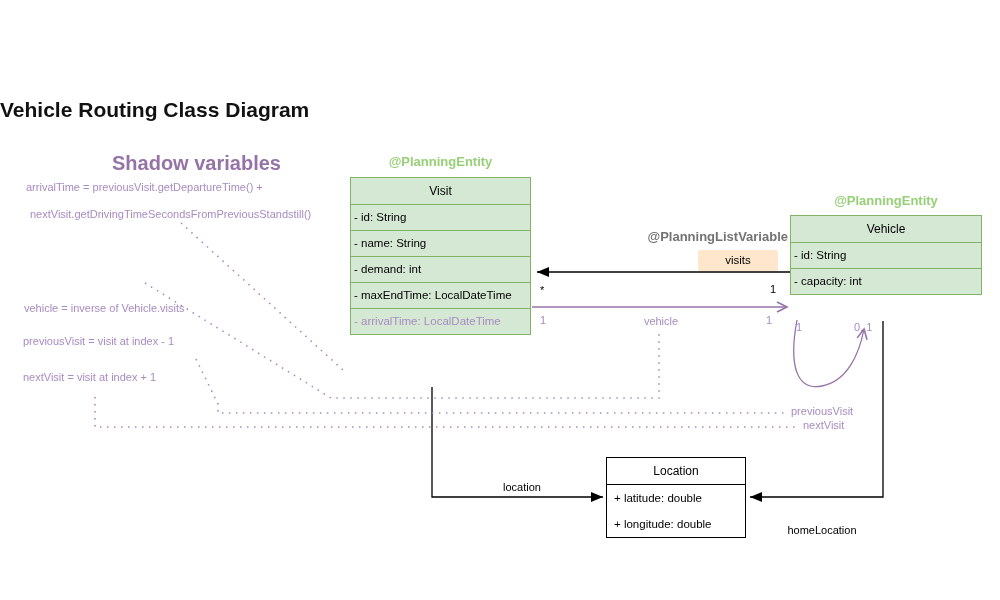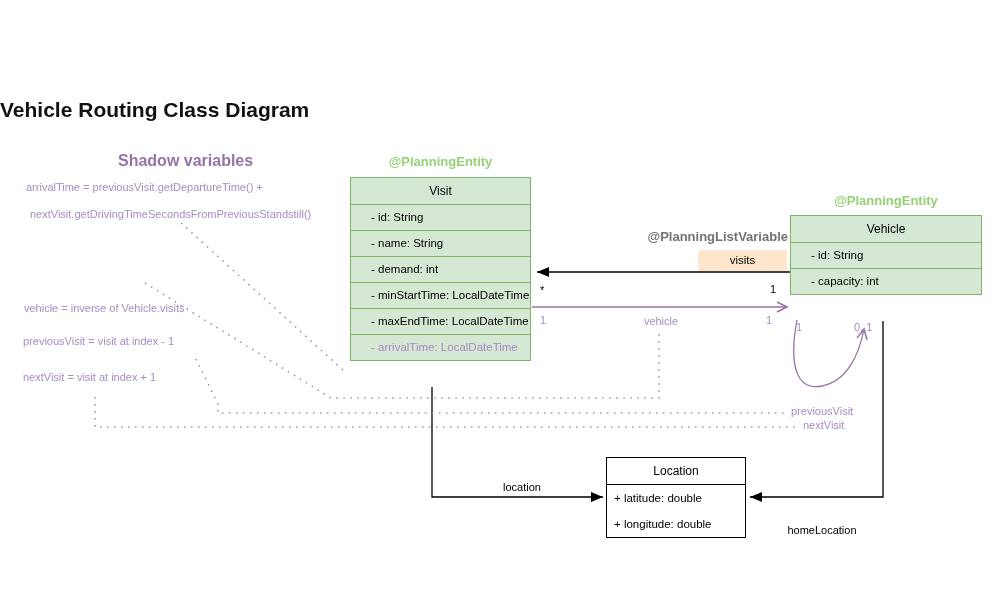--- a/index.html
+++ b/index.html
@@ -6,46 +6,46 @@
   .canvas{position:relative;width:1000px;height:600px;background:#ffffff;
           font-family:"Liberation Sans",sans-serif;overflow:hidden;}
   .abs{position:absolute;}
   .nowrap{white-space:nowrap;}
 
   
   .diagram-title{left:0;top:98px;width:1000px;text-align:left;
                  font-size:21px;font-weight:bold;color:#111;}
 
   
-  .shadow-heading{left:118px;top:152px;font-size:16px;font-weight:bold;color:#9673a6;}
+  .shadow-heading{left:112px;top:152px;font-size:20px;font-weight:bold;color:#9673a6;}
   .shadow-line{font-size:11px;color:#a88bc2;}
 
   
   .annotation{font-size:13px;font-weight:bold;text-align:center;}
   .green-ann{color:#97d077;}
   .orange-ann{color:#737373;text-align:right;}
 
   
   .uml-box{box-sizing:border-box;border:1px solid #82b366;background:#d5e8d4;font-size:11.5px;color:#000;}
   .uml-box .box-title{height:26px;line-height:26px;text-align:center;font-size:12px;}
-  .uml-box .row{box-sizing:border-box;height:26px;line-height:25px;padding-left:20px;
+  .uml-box .row{box-sizing:border-box;height:26px;line-height:25px;padding-left:3px;
                 border-top:1px solid #82b366;white-space:nowrap;}
   .row.purple-field{color:#a88bc2;}
 
   .plain-box{box-sizing:border-box;border:1px solid #000;background:#ffffff;font-size:11.5px;color:#000;}
   .plain-box .box-title{height:26px;line-height:26px;text-align:center;font-size:12px;border-bottom:1px solid #000;}
   .plain-box .row{height:26px;line-height:27px;padding-left:7px;white-space:nowrap;}
 
   
   .mult{font-size:11px;}
   .black-t{color:#000;}
   .purple-t{color:#a88bc2;}
   .edge-label{font-size:11px;color:#000;text-align:center;}
 
-  .visits-badge{left:698px;top:250px;width:89px;height:21px;line-height:21px;
+  .visits-badge{left:698px;top:250px;width:80px;height:21px;line-height:21px;
                 background:#ffe6cc;border-radius:2px;text-align:center;
                 font-size:11.5px;color:#000;}
 
   svg.wires{position:absolute;left:0;top:0;width:1000px;height:600px;pointer-events:none;}
 </style>
 </head>
 <body>
 
 <div class="canvas">
 
@@ -83,21 +83,20 @@
   <div class="abs shadow-line nowrap" style="left:24px;top:260px;margin-top:42px;">vehicle = inverse of Vehicle.visits</div>
   <div class="abs shadow-line nowrap" style="left:23px;top:335px;">previousVisit = visit at index - 1</div>
   <div class="abs shadow-line nowrap" style="left:23px;top:371px;">nextVisit = visit at index + 1</div>
 
   <div class="abs annotation green-ann" style="left:350px;top:154px;width:181px;">@PlanningEntity</div>
   <div class="abs uml-box" style="left:350px;top:177px;width:181px;">
     <div class="box-title">Visit</div>
     <div class="row">- id: String</div>
     <div class="row">- name: String</div>
     <div class="row">- demand: int</div>
-    <div class="row">- minStartTime: LocalDateTime</div>
     <div class="row">- maxEndTime: LocalDateTime</div>
     <div class="row purple-field">- arrivalTime: LocalDateTime</div>
   </div>
 
   <div class="abs annotation green-ann" style="left:790px;top:193px;width:192px;">@PlanningEntity</div>
   <div class="abs uml-box" style="left:790px;top:215px;width:192px;">
     <div class="box-title">Vehicle</div>
     <div class="row">- id: String</div>
     <div class="row">- capacity: int</div>
   </div>

